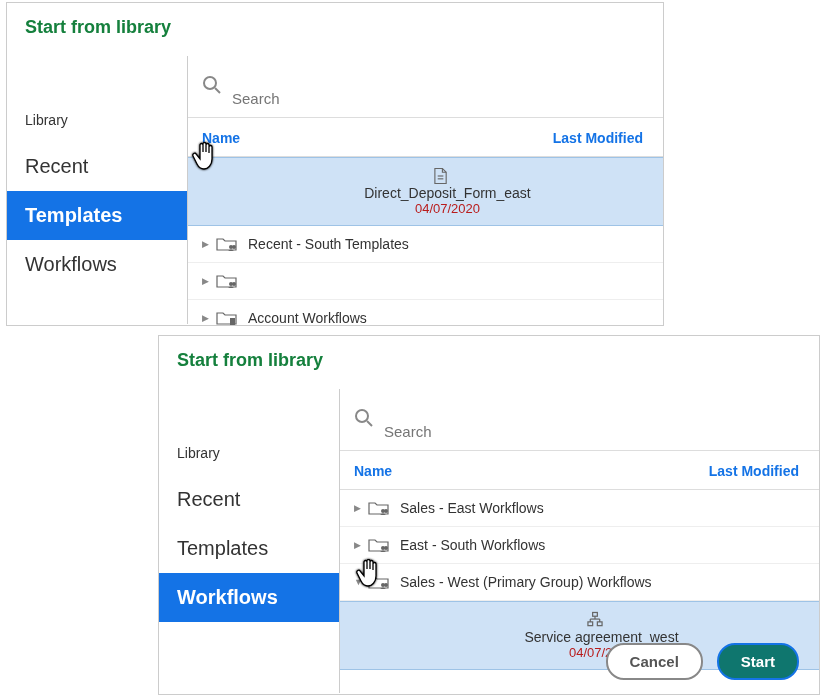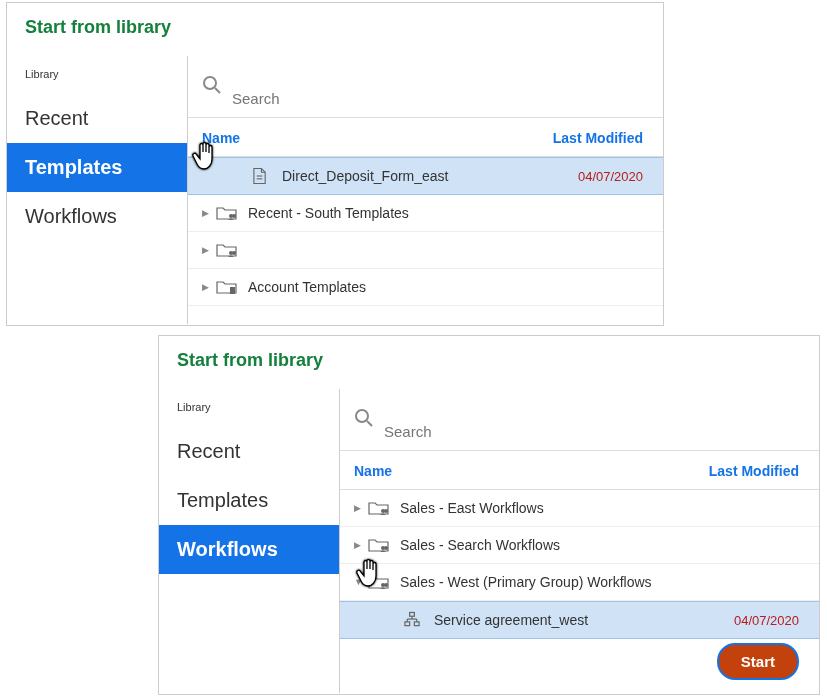--- a/index.html
+++ b/index.html
@@ -3,46 +3,46 @@
 <meta charset="utf-8">
 <style>
   * { box-sizing: border-box; margin: 0; padding: 0; font-family: -apple-system, "Segoe UI", Arial, sans-serif; }
   body { background: #fff; width: 827px; height: 700px; position: relative; }
   .dialog { position: absolute; background: #fff; border: 1px solid #ccc; }
   .dialog.a { left: 6px; top: 2px; width: 658px; height: 324px; }
   .dialog.b { left: 158px; top: 335px; width: 662px; height: 360px; }
   .title { font-size: 18px; font-weight: 600; color: #15803d; padding: 14px 18px 18px; }
   .body-wrap { display: flex; height: calc(100% - 54px); }
   .sidebar { width: 180px; border-right: none; padding-top: 4px; }
-  .sidebar-h { font-size: 11px; color: #333; padding: 8px 18px 14px; }
+  .sidebar-h { font-size: 14px; color: #333; padding: 8px 18px 14px; margin-top: 44px; }
   .sidebar-item { font-size: 20px; color: #333; padding: 13px 18px; cursor: pointer; }
   .sidebar-item.sel { background: #1473e6; color: #fff; font-weight: 600; }
   .content { flex: 1; border-left: 1px solid #ccc; }
   .search { display: flex; align-items: center; border-bottom: 1px solid #ddd; padding: 10px 14px; }
   .search svg { width: 20px; height: 20px; stroke: #888; stroke-width: 2; fill: none; }
   .search input { border: none; outline: none; font-size: 15px; margin-left: 10px; flex: 1; color: #555; margin-top: 24px; }
   .cols { display: flex; justify-content: space-between; padding: 12px 20px 10px 14px; border-bottom: 1px solid #ddd; font-size: 14px; font-weight: 600; color: #1473e6; align-items: center; }
   .rows { }
   .row { display: flex; align-items: center; padding: 9px 20px 9px 14px; border-bottom: 1px solid #eee; font-size: 14px; color: #333; position: relative; }
   .row .chev { width: 10px; color: #888; font-size: 9px; display: inline-block; margin-right: 4px; }
   .row .folder { width: 22px; height: 18px; margin-right: 10px; display: inline-flex; align-items: center; }
   .row .folder svg { width: 22px; height: 18px; }
   .row .doc { width: 18px; height: 18px; margin-right: 12px; display: inline-flex; }
   .row .doc svg { width: 16px; height: 18px; }
   .row .name { flex: 1; }
   .row .date { color: #b91c1c; font-size: 13px; }
-  .row.child { padding-left: 64px; background: #cfe2f6; border-top: 1px solid #9ec3e6; border-bottom: 1px solid #9ec3e6; }
+  .row.child { padding-left: 64px; background: #cfe2f6; border-top: 1px solid #9ec3e6; border-bottom: 1px solid #9ec3e6; flex-direction: column; }
   .cursor { position: absolute; width: 26px; height: 30px; pointer-events: none; }
   .cursor svg { width: 26px; height: 30px; filter: drop-shadow(0 0 1px #000); }
   .cursor.ca { left: 192px; top: 142px; }
   .cursor.cb { left: 356px; top: 559px; }
   .footer { position: absolute; right: 20px; bottom: 14px; display: flex; gap: 14px; }
   .btn { padding: 8px 22px; border-radius: 18px; font-size: 15px; font-weight: 600; cursor: pointer; border: 2px solid; }
   .btn.cancel { background: #fff; color: #555; border-color: #888; }
-  .btn.start { background: #c2410c; color: #fff; border-color: #1473e6; }
+  .btn.start { background: #0f766e; color: #fff; border-color: #1473e6; }
 </style>
 </head>
 <body>
 
 <svg width="0" height="0" style="position:absolute">
   <defs>
     <g id="ic-search">
         <circle cx="8" cy="8" r="6"></circle>
         <line x1="13" y1="13" x2="18" y2="18"></line>
       </g>
@@ -126,21 +126,21 @@
               </svg>
             </span>
           </div>
           <div class="row">
             <span class="chev">▶</span>
             <span class="folder">
               <svg viewBox="0 0 22 18">
                 <use href="#ic-folder-account"></use>
               </svg>
             </span>
-            <span class="name">Account Templates</span>
+            <span class="name">Account Workflows</span>
           </div>
         </div>
     </div>
   </div>
 </div>
 
 <div class="dialog b">
   <div class="title">Start from library</div>
   <div class="body-wrap">
     <div class="sidebar">
@@ -172,21 +172,21 @@
             </span>
             <span class="name">Sales - East Workflows</span>
           </div>
           <div class="row">
             <span class="chev">▶</span>
             <span class="folder">
               <svg viewBox="0 0 22 18">
                 <use href="#ic-folder-group"></use>
               </svg>
             </span>
-            <span class="name">Sales - Search Workflows</span>
+            <span class="name">East - South Workflows</span>
           </div>
           <div class="row">
             <span class="chev">▼</span>
             <span class="folder">
               <svg viewBox="0 0 22 18">
                 <use href="#ic-folder-group"></use>
               </svg>
             </span>
             <span class="name">Sales - West (Primary Group) Workflows</span>
           </div>
@@ -196,20 +196,21 @@
                 <use href="#ic-workflow"></use>
               </svg>
             </span>
             <span class="name">Service agreement_west</span>
             <span class="date">04/07/2020</span>
           </div>
         </div>
     </div>
   </div>
   <div class="footer">
+    <button class="btn cancel">Cancel</button>
     <button class="btn start">Start</button>
   </div>
 </div>
 
 <div class="cursor ca"><svg>
       <use href="#ic-hand"></use>
     </svg></div>
 <div class="cursor cb"><svg>
       <use href="#ic-hand"></use>
     </svg></div>

